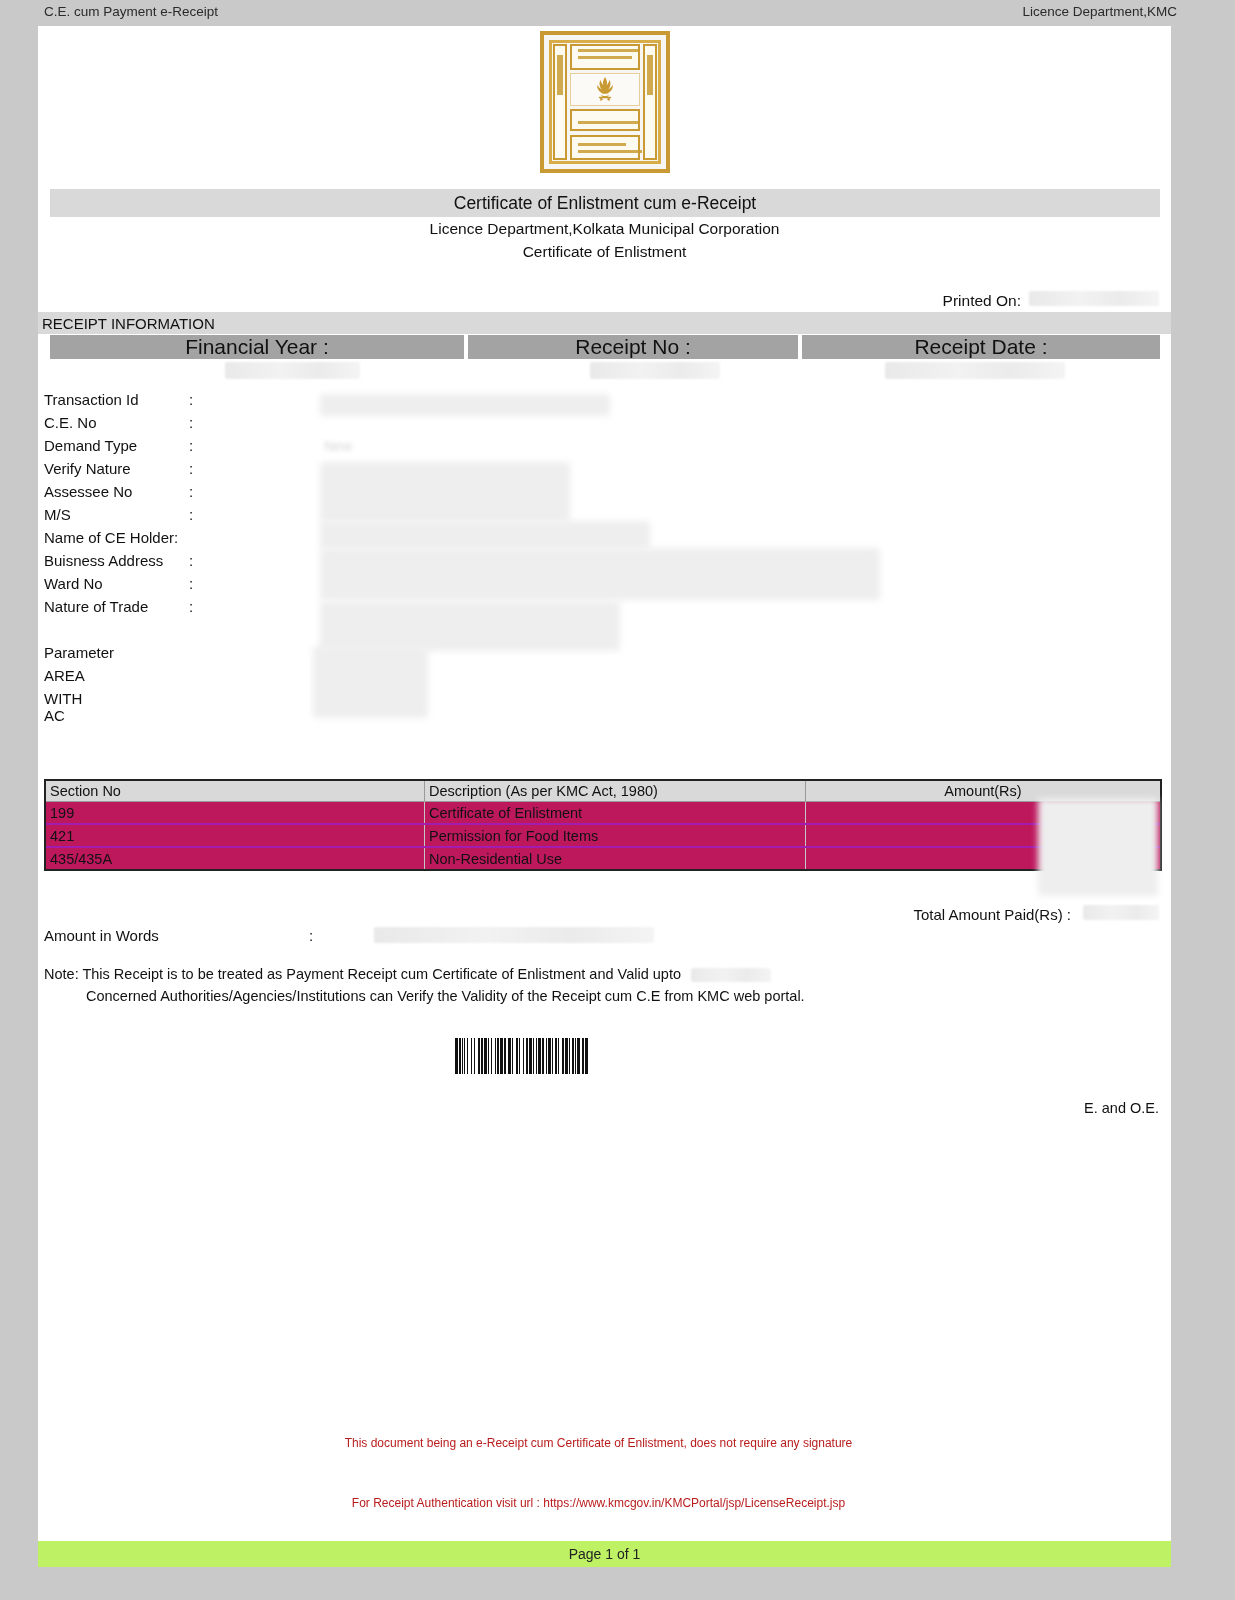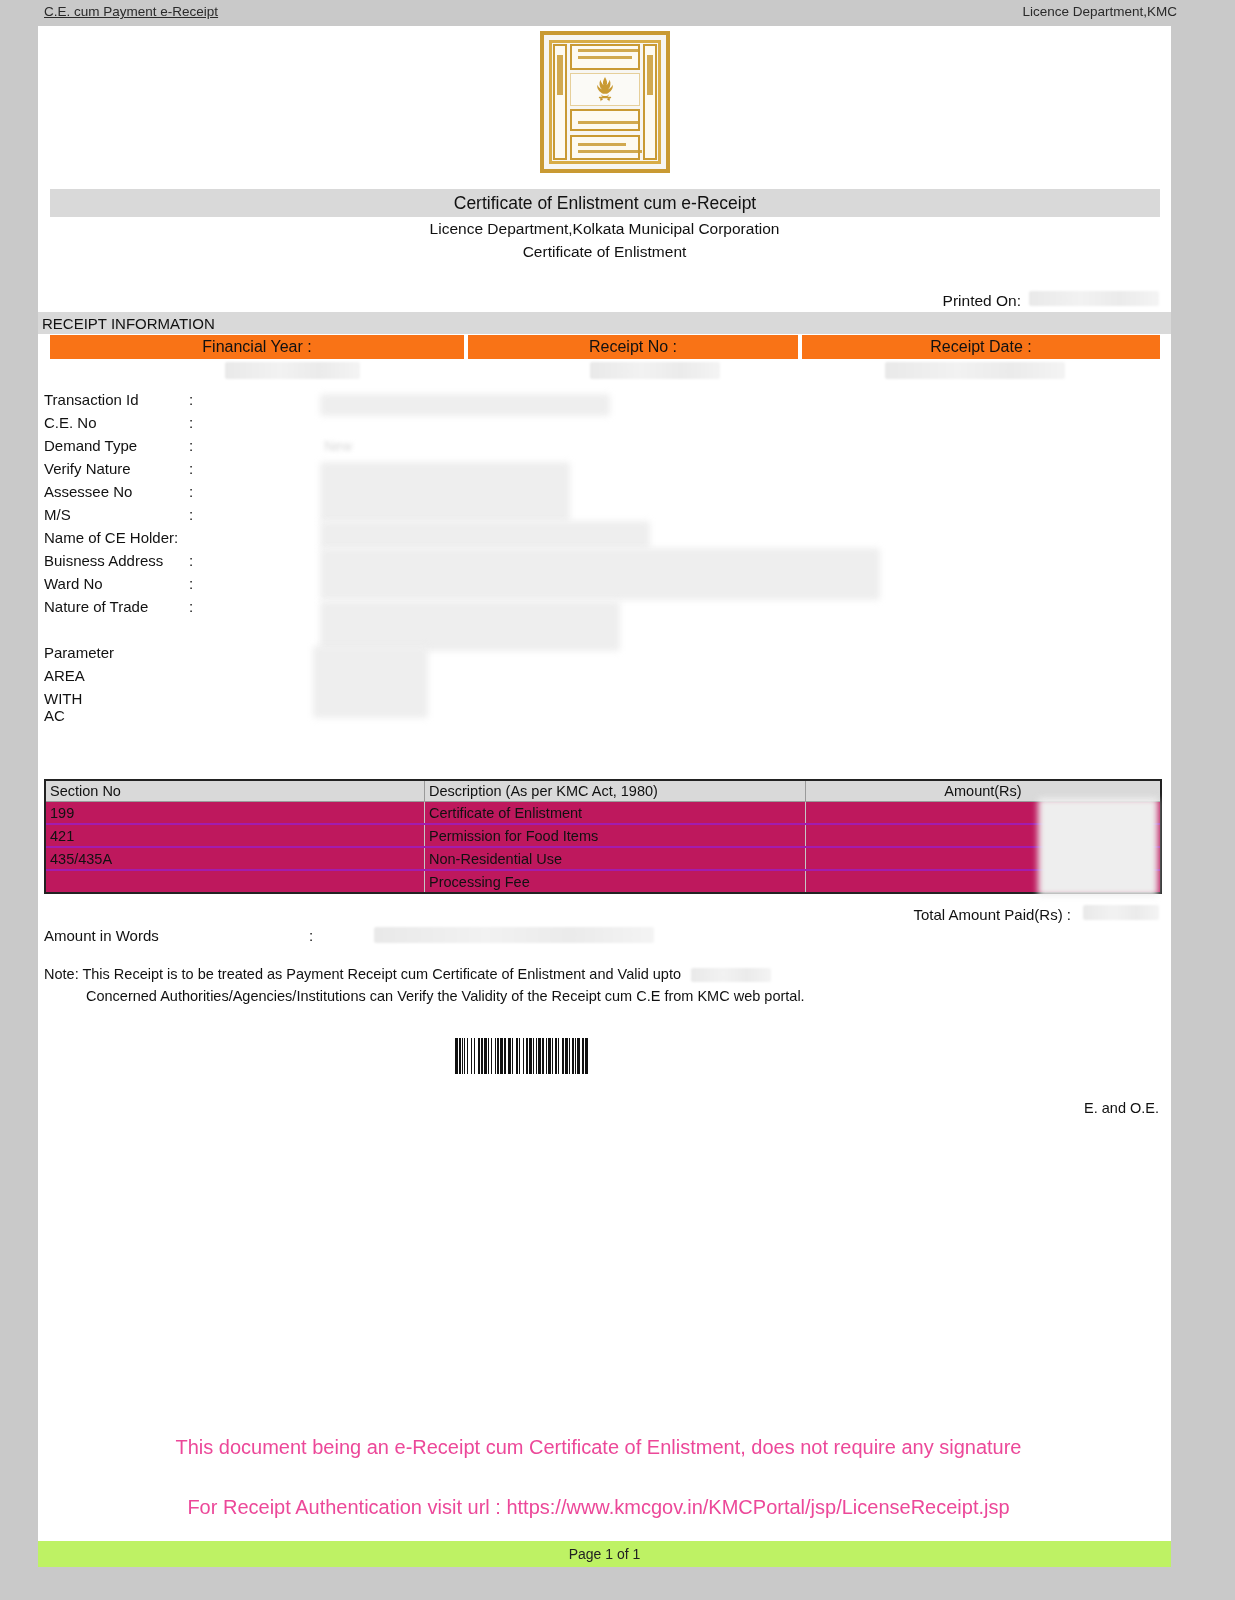--- a/index.html
+++ b/index.html
@@ -20,21 +20,21 @@
   .print-header {
     position: absolute;
     top: 0; left: 0;
     width: 1235px;
     height: 26px;
     background: #c9c9c9;
     font-size: 13.5px;
     color: #2a2a2a;
   }
   .print-header .ph-left {
-    position: absolute; left: 44px; top: 4px; text-decoration: underline;
+    position: absolute; left: 44px; top: 4px;
   }
   .print-header .ph-right {
     position: absolute; right: 58px; top: 4px;
   }
 
   
   .sheet {
     position: absolute;
     left: 38px;
     top: 26px;
@@ -189,25 +189,25 @@
   }
   .ri-header {
     position: absolute;
     left: 12px;
     top: 309px;
     width: 1110px;
     height: 24px;
     display: flex;
   }
   .ri-header .rih {
-    background: #f97316;
+    background: #a3a3a3;
     display: flex;
     align-items: center;
     justify-content: center;
-    font-size: 16px;
+    font-size: 21px;
     color: #111;
     height: 24px;
   }
   .rih.c1 { width: 414px; }
   .rih.c2 { width: 330px; margin-left: 4px; }
   .rih.c3 { width: 358px; margin-left: 4px; }
 
   .ri-values {
     position: absolute;
     left: 12px;
@@ -351,22 +351,22 @@
     top: 1074px;
     font-size: 14.5px;
     color: #111;
   }
 
   
   .foot-note {
     position: absolute;
     left: 0; right: 12px;
     text-align: center;
-    font-size: 20px;
-    color: #ec4899;
+    font-size: 12px;
+    color: #b91c1c;
   }
   .fn1 { top: 1410px; }
   .fn2 { top: 1470px; }
 
   .pagebar {
     position: absolute;
     left: 0;
     bottom: 0;
     width: 1133px;
     height: 26px;
@@ -546,25 +546,20 @@
           <tr>
             <td>421</td>
             <td>Permission for Food Items</td>
             <td class="td-amount"></td>
           </tr>
           <tr>
             <td>435/435A</td>
             <td>Non-Residential Use</td>
             <td class="td-amount"></td>
           </tr>
-          <tr>
-            <td></td>
-            <td>Processing Fee</td>
-            <td class="td-amount"></td>
-          </tr>
         </tbody>
       </table>
     </div>
 
     <span class="redact-soft" style="position:absolute;left:1000px;top:772px;width:120px;height:98px;"></span>
 
     <div class="total-row">
       <span>Total Amount Paid(Rs)  :</span>
       <span class="redact" style="width:76px;height:15px;margin-left:12px;"></span>
     </div>

